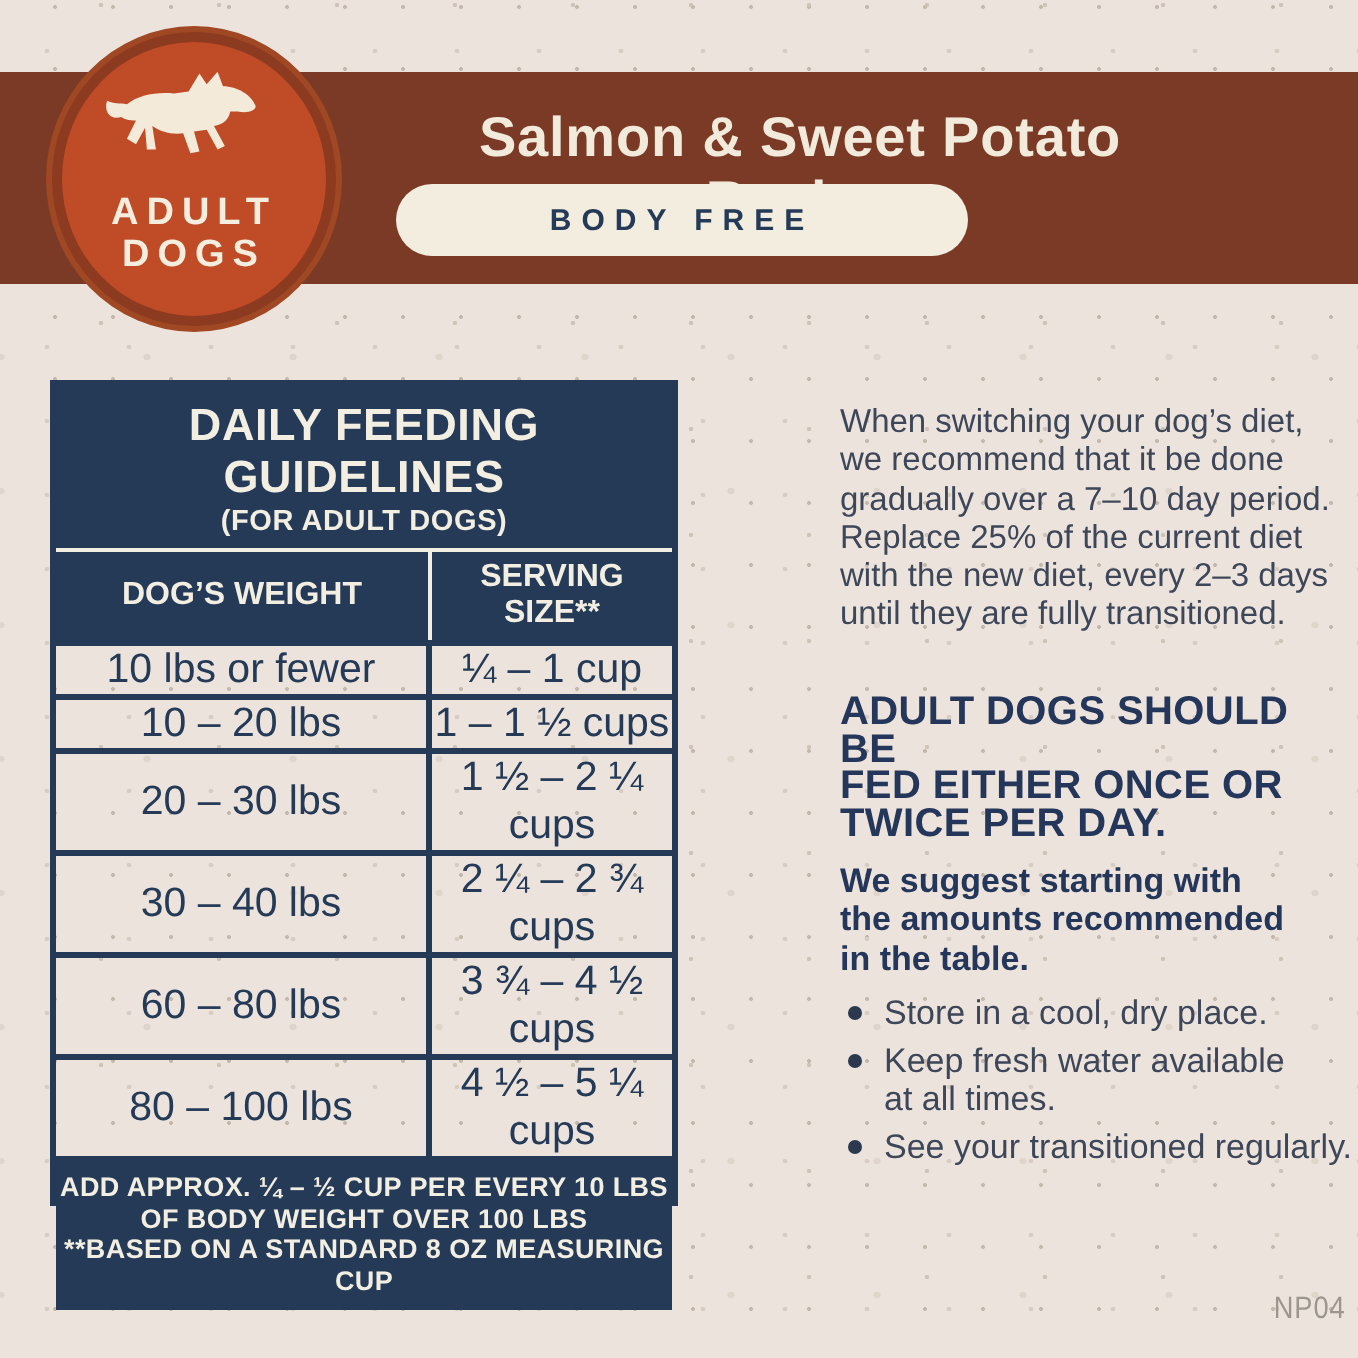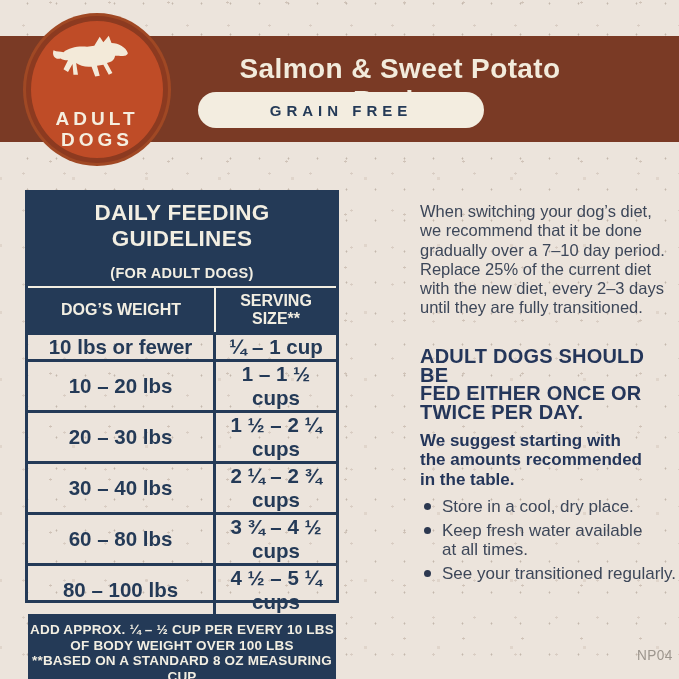--- a/index.html
+++ b/index.html
@@ -27,21 +27,21 @@
     position:absolute;left:26px;top:16px;width:142px;height:147px;
     box-sizing:border-box;border-radius:50%;
     background:#bf4c27;border:5px solid #8c3a20;
     box-shadow:0 0 0 3px #a04824;
     z-index:2;
     display:flex;flex-direction:column;align-items:center;
     padding-top:13px;
   }
   .badge svg{width:94px;height:58px;flex:none;}
   .badge-text{
-    margin-top:16px;text-align:center;color:#f5eedf;
+    margin-top:4px;text-align:center;color:#f5eedf;
     font-weight:bold;font-size:19px;line-height:21px;letter-spacing:4px;
   }
   .recipe-title{
     position:absolute;left:190px;top:53px;width:420px;
     text-align:center;color:#f2ebdc;
     font-size:28px;font-weight:bold;letter-spacing:0.4px;
     z-index:3;
   }
   .grain-pill{
     position:absolute;left:198px;top:92px;width:286px;height:36px;
@@ -57,32 +57,32 @@
   .ftable{
     position:absolute;left:25px;top:190px;width:314px;height:413px;
     box-sizing:border-box;border:3px solid #243a57;
     display:flex;flex-direction:column;
   }
   .tbl-head{
     background:#243a57;color:#f2eee2;text-align:center;
     padding:7px 0 5px;flex:none;
   }
   .tbl-title{font-size:22.5px;font-weight:bold;letter-spacing:0.3px;}
-  .tbl-sub{font-size:14.5px;font-weight:bold;margin-top:13px;letter-spacing:0.3px;}
+  .tbl-sub{font-size:14.5px;font-weight:bold;margin-top:1px;letter-spacing:0.3px;}
   .tbl-cols{
     display:flex;background:#243a57;border-top:2px solid #f2eee2;
     color:#f2eee2;font-weight:bold;font-size:16px;
     height:44px;flex:none;align-items:center;text-align:center;
   }
   .tbl-cols .c1{width:186px;}
   .tbl-cols .cdiv{width:2px;height:100%;background:#f2eee2;flex:none;}
   .tbl-cols .c2{flex:1;}
   .trow{
     display:flex;flex:1;border-top:3px solid #243a57;
-    color:#243a57;font-weight:bold;font-size:20.5px;
+    color:#243a57;font-weight:normal;font-size:20.5px;
     align-items:center;text-align:center;
   }
   .trow .c1{width:185px;}
   .trow .vdiv{width:3px;height:100%;background:#243a57;flex:none;}
   .trow .c2{flex:1;}
   .tbl-foot{
     background:#243a57;color:#f2eee2;font-weight:bold;text-align:center;
     font-size:13.5px;line-height:15.5px;
     padding:5px 2px 7px;flex:none;border-top:3px solid #243a57;
     letter-spacing:0.2px;
@@ -150,21 +150,21 @@
     </svg>
     <div class="badge-text">
       <div>ADULT</div>
       <div>DOGS</div>
     </div>
   </div>
 
   <div class="recipe-title">Salmon &amp; Sweet Potato Recipe</div>
 
   <div class="grain-pill">
-    <span>GRAIN FREE</span>
+    <span>BODY FREE</span>
   </div>
 
   <div class="ftable">
     <div class="tbl-head">
       <div class="tbl-title">DAILY FEEDING GUIDELINES</div>
       <div class="tbl-sub">(FOR ADULT DOGS)</div>
     </div>
 
     <div class="tbl-cols">
       <div class="c1">DOG’S WEIGHT</div>

